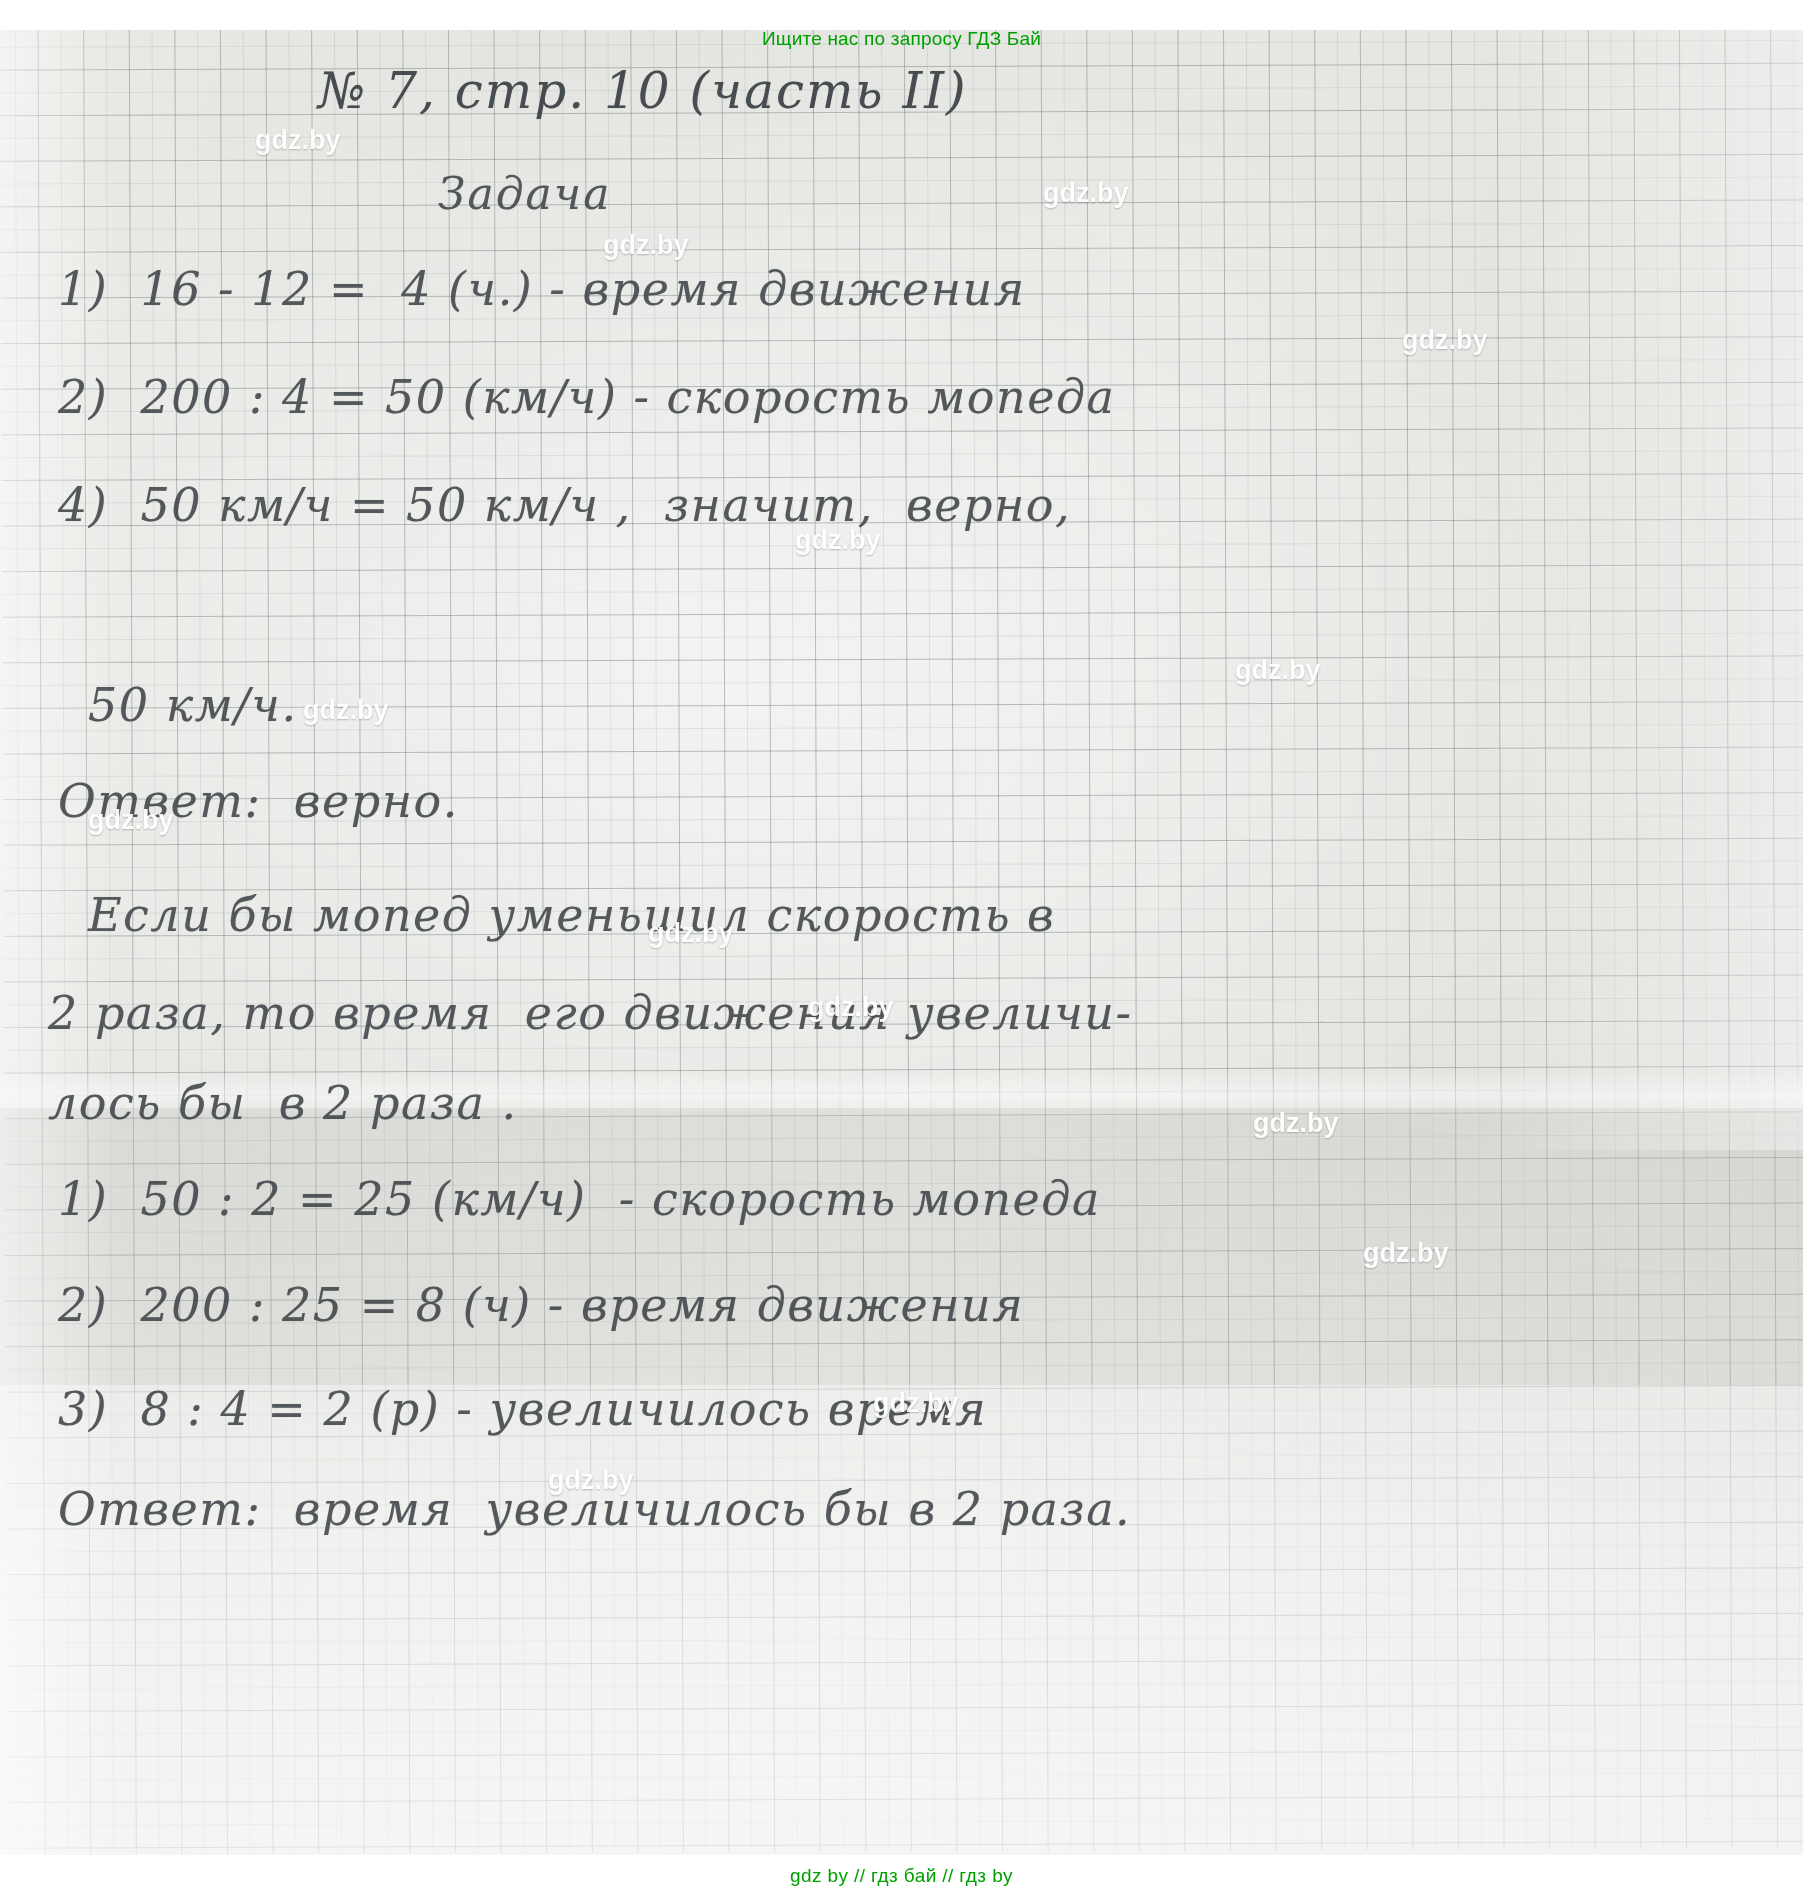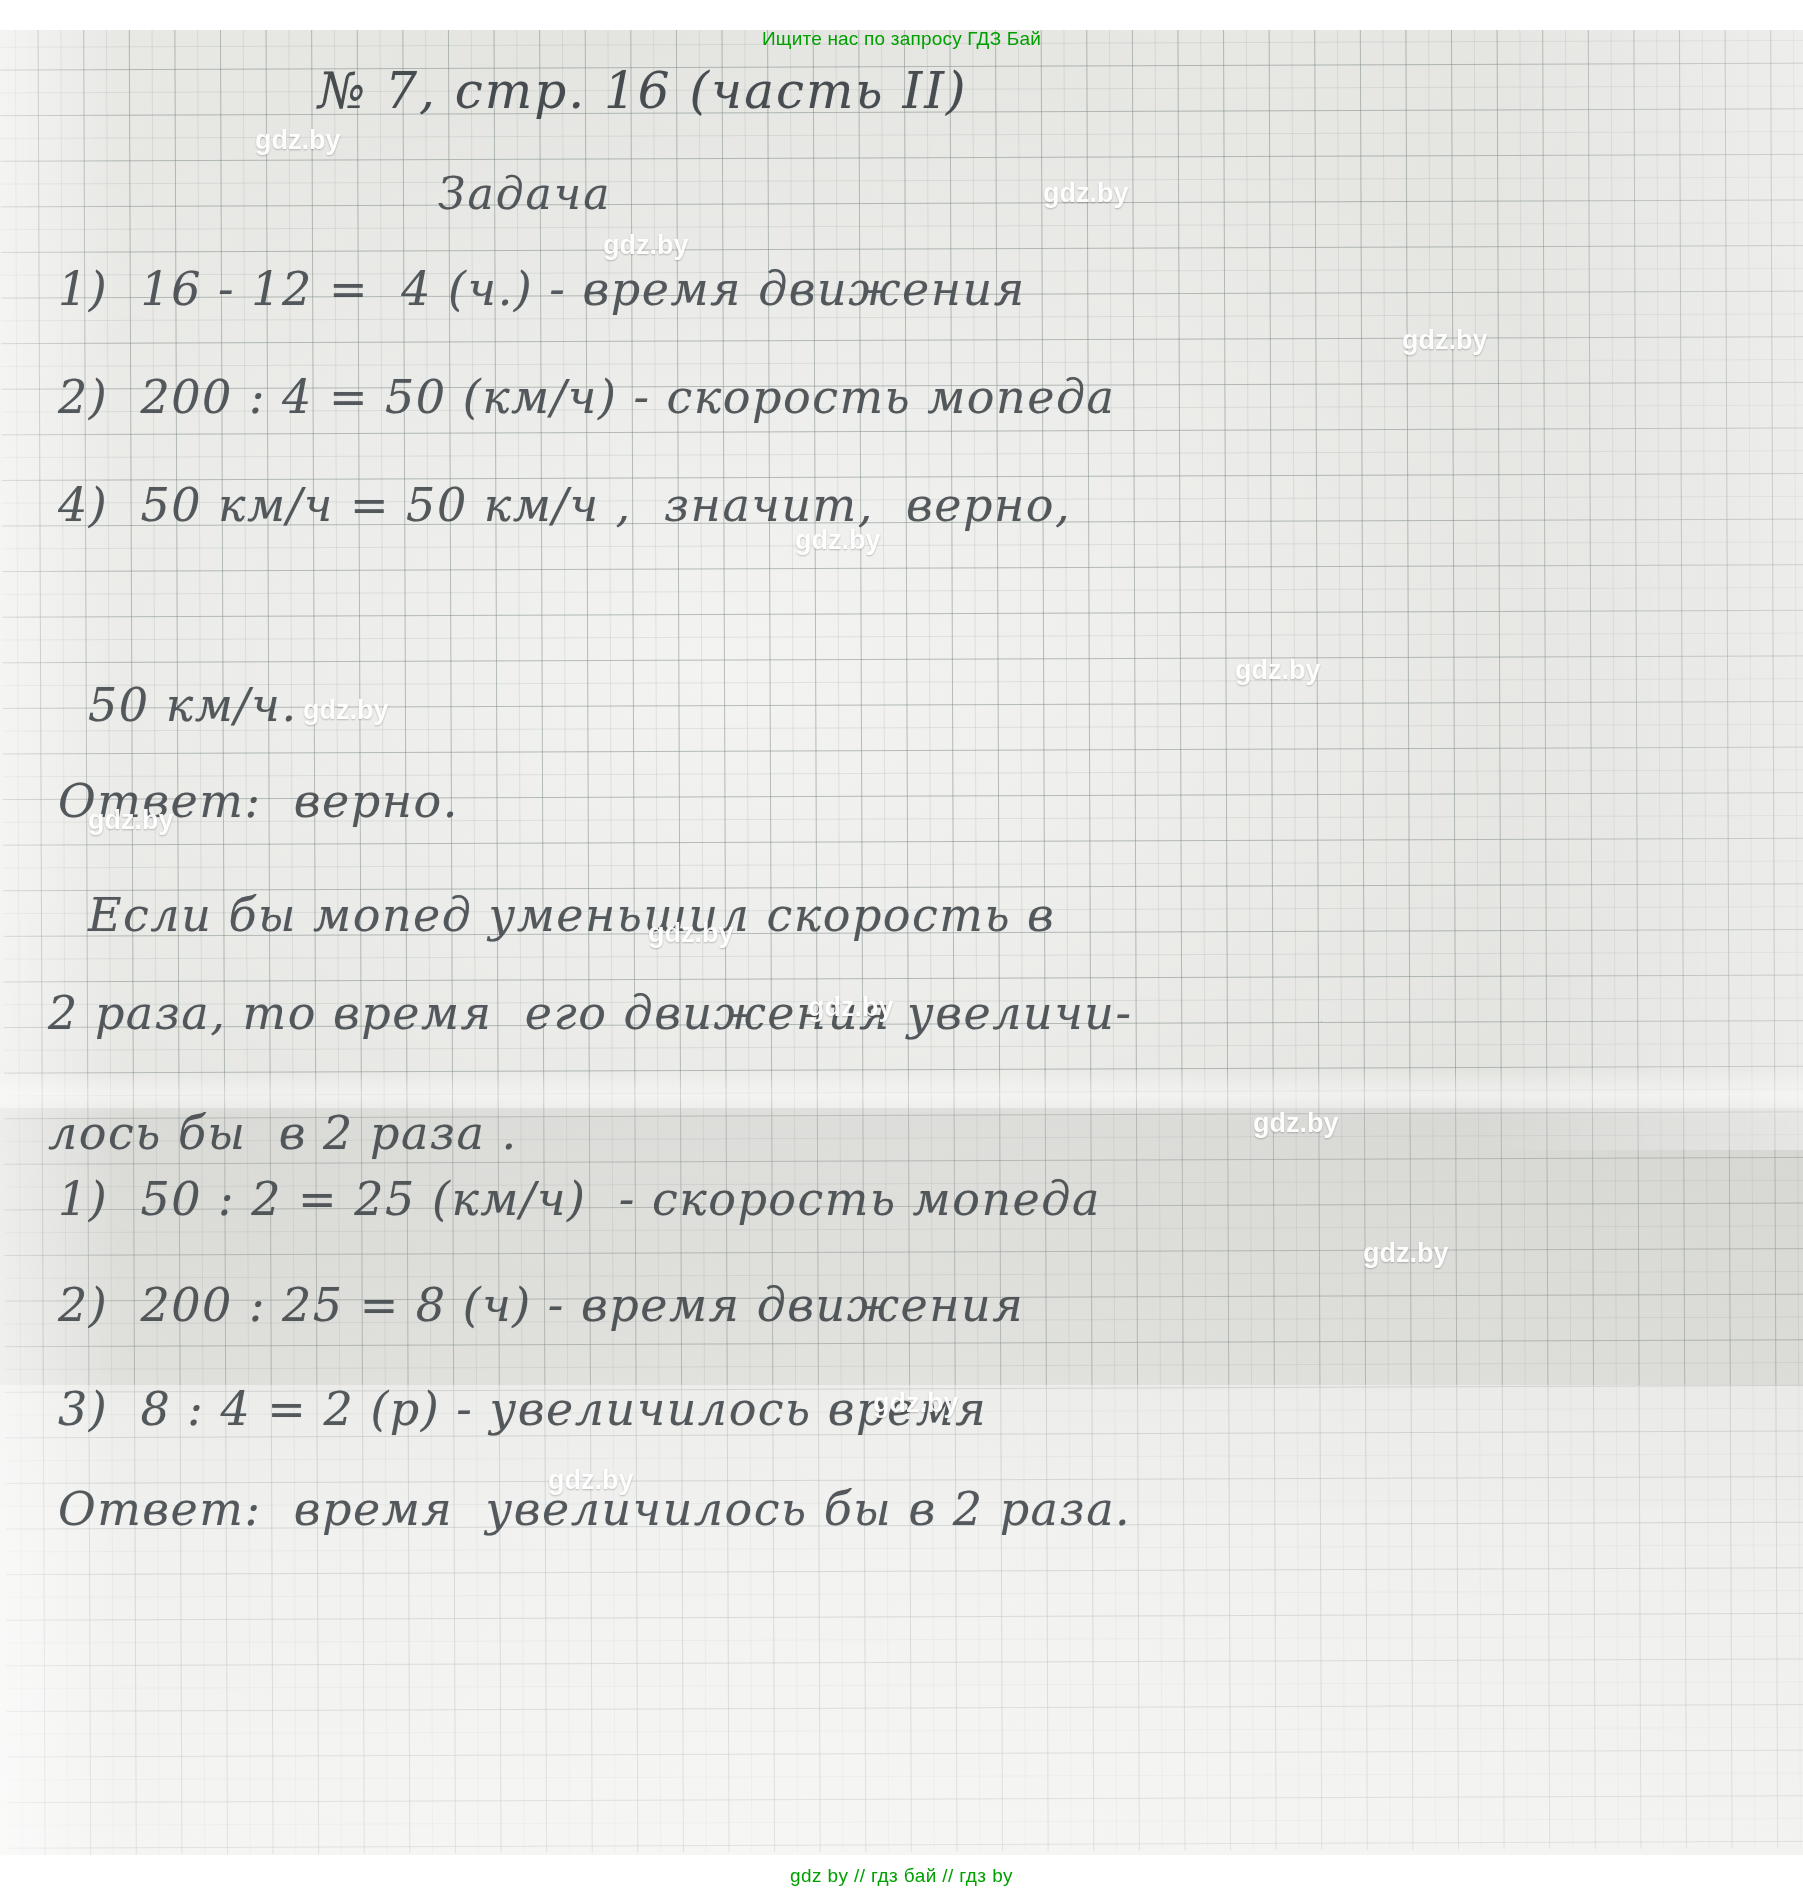--- a/index.html
+++ b/index.html
@@ -149,32 +149,32 @@
 <div class="page">
   <div class="grid"></div>
   <div class="grid fine"></div>
 
   <div class="blotch b1"></div>
   <div class="blotch b2"></div>
   <div class="blotch b3"></div>
   <div class="blotch b4"></div>
   <div class="blotch b5"></div>
 
-  <div class="hw title" style="top:32px;  left:318px;">№ 7, стр. 16 (часть II)</div>
+  <div class="hw title" style="top:32px;  left:318px;">№ 7, стр. 10 (часть II)</div>
   <div class="hw sub" style="top:138px; left:438px;">Задача</div>
 
   <div class="hw line" style="top:232px;  left:58px;  font-size:46px;">1)  16 - 12 =  4 (ч.) - время движения</div>
   <div class="hw line" style="top:340px;  left:58px;  font-size:46px;">2)  200 : 4 = 50 (км/ч) - скорость мопеда</div>
   <div class="hw line" style="top:448px;  left:58px;  font-size:46px;">4)  50 км/ч = 50 км/ч ,  значит,  верно,</div>
   <div class="hw line" style="top:648px;  left:88px;  font-size:46px;">50 км/ч.</div>
   <div class="hw line" style="top:744px;  left:58px;  font-size:46px;">Ответ:  верно.</div>
 
   <div class="hw line" style="top:858px;  left:88px;  font-size:46px;">Если бы мопед уменьшил скорость в</div>
   <div class="hw line" style="top:956px;  left:48px;  font-size:46px;">2 раза, то время  его движения увеличи-</div>
-  <div class="hw line" style="top:1076px; left:48px;  font-size:46px;">лось бы  в 2 раза .</div>
+  <div class="hw line" style="top:1046px; left:48px;  font-size:46px;">лось бы  в 2 раза .</div>
 
   <div class="hw line" style="top:1142px; left:58px;  font-size:46px;">1)  50 : 2 = 25 (км/ч)  - скорость мопеда</div>
   <div class="hw line" style="top:1248px; left:58px;  font-size:46px;">2)  200 : 25 = 8 (ч) - время движения</div>
   <div class="hw line" style="top:1352px; left:58px;  font-size:46px;">3)  8 : 4 = 2 (р) - увеличилось время</div>
   <div class="hw line" style="top:1452px; left:58px;  font-size:46px;">Ответ:  время  увеличилось бы в 2 раза.</div>
 
   <div class="wm" style="left:255px;  top:95px;">gdz.by</div>
   <div class="wm" style="left:1043px; top:148px;">gdz.by</div>
   <div class="wm" style="left:603px;  top:200px;">gdz.by</div>
   <div class="wm" style="left:1402px; top:295px;">gdz.by</div>

